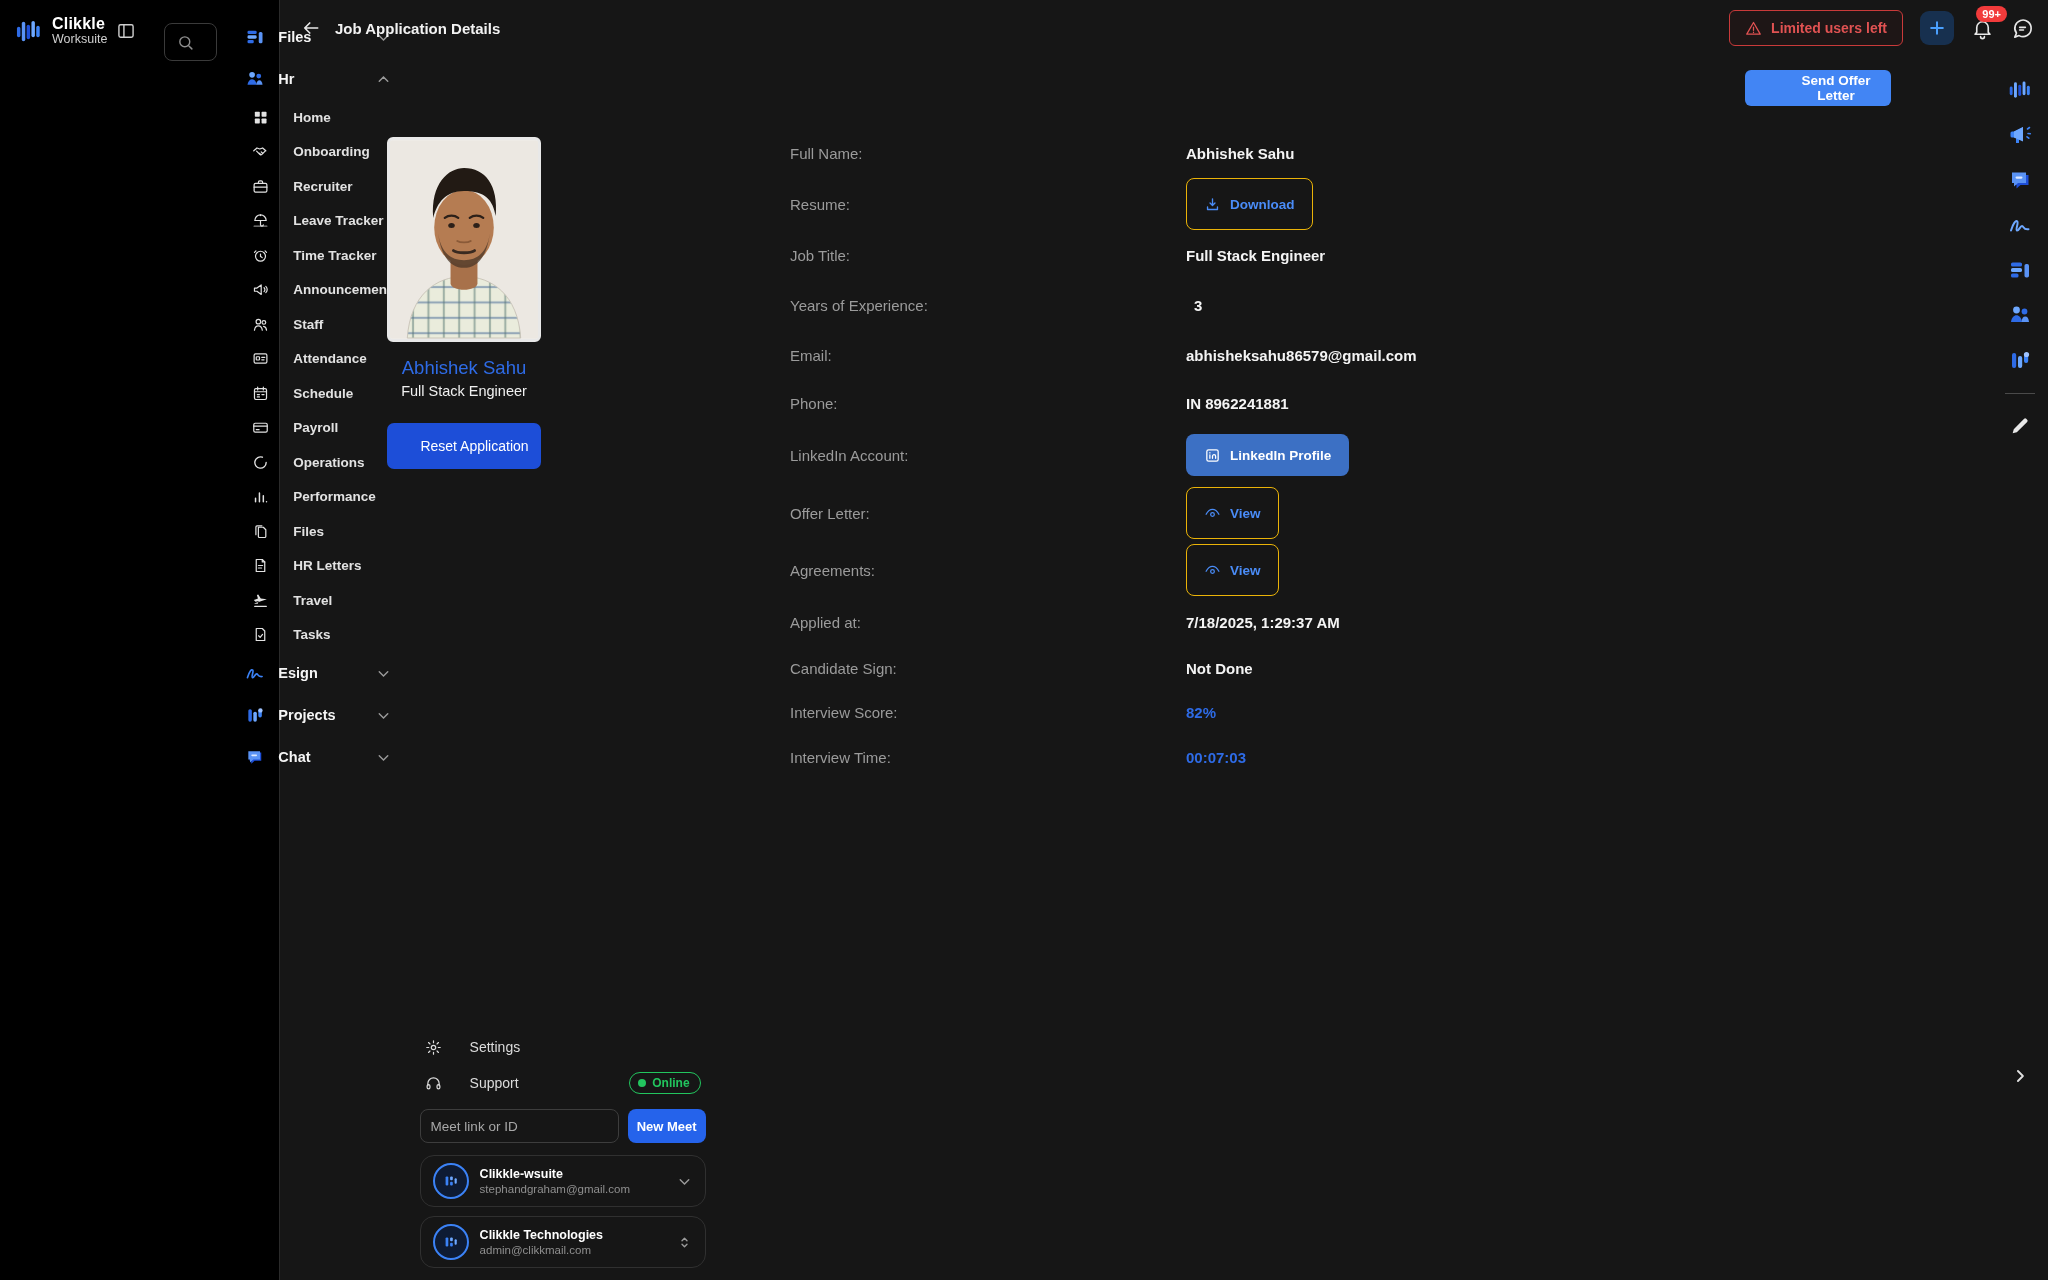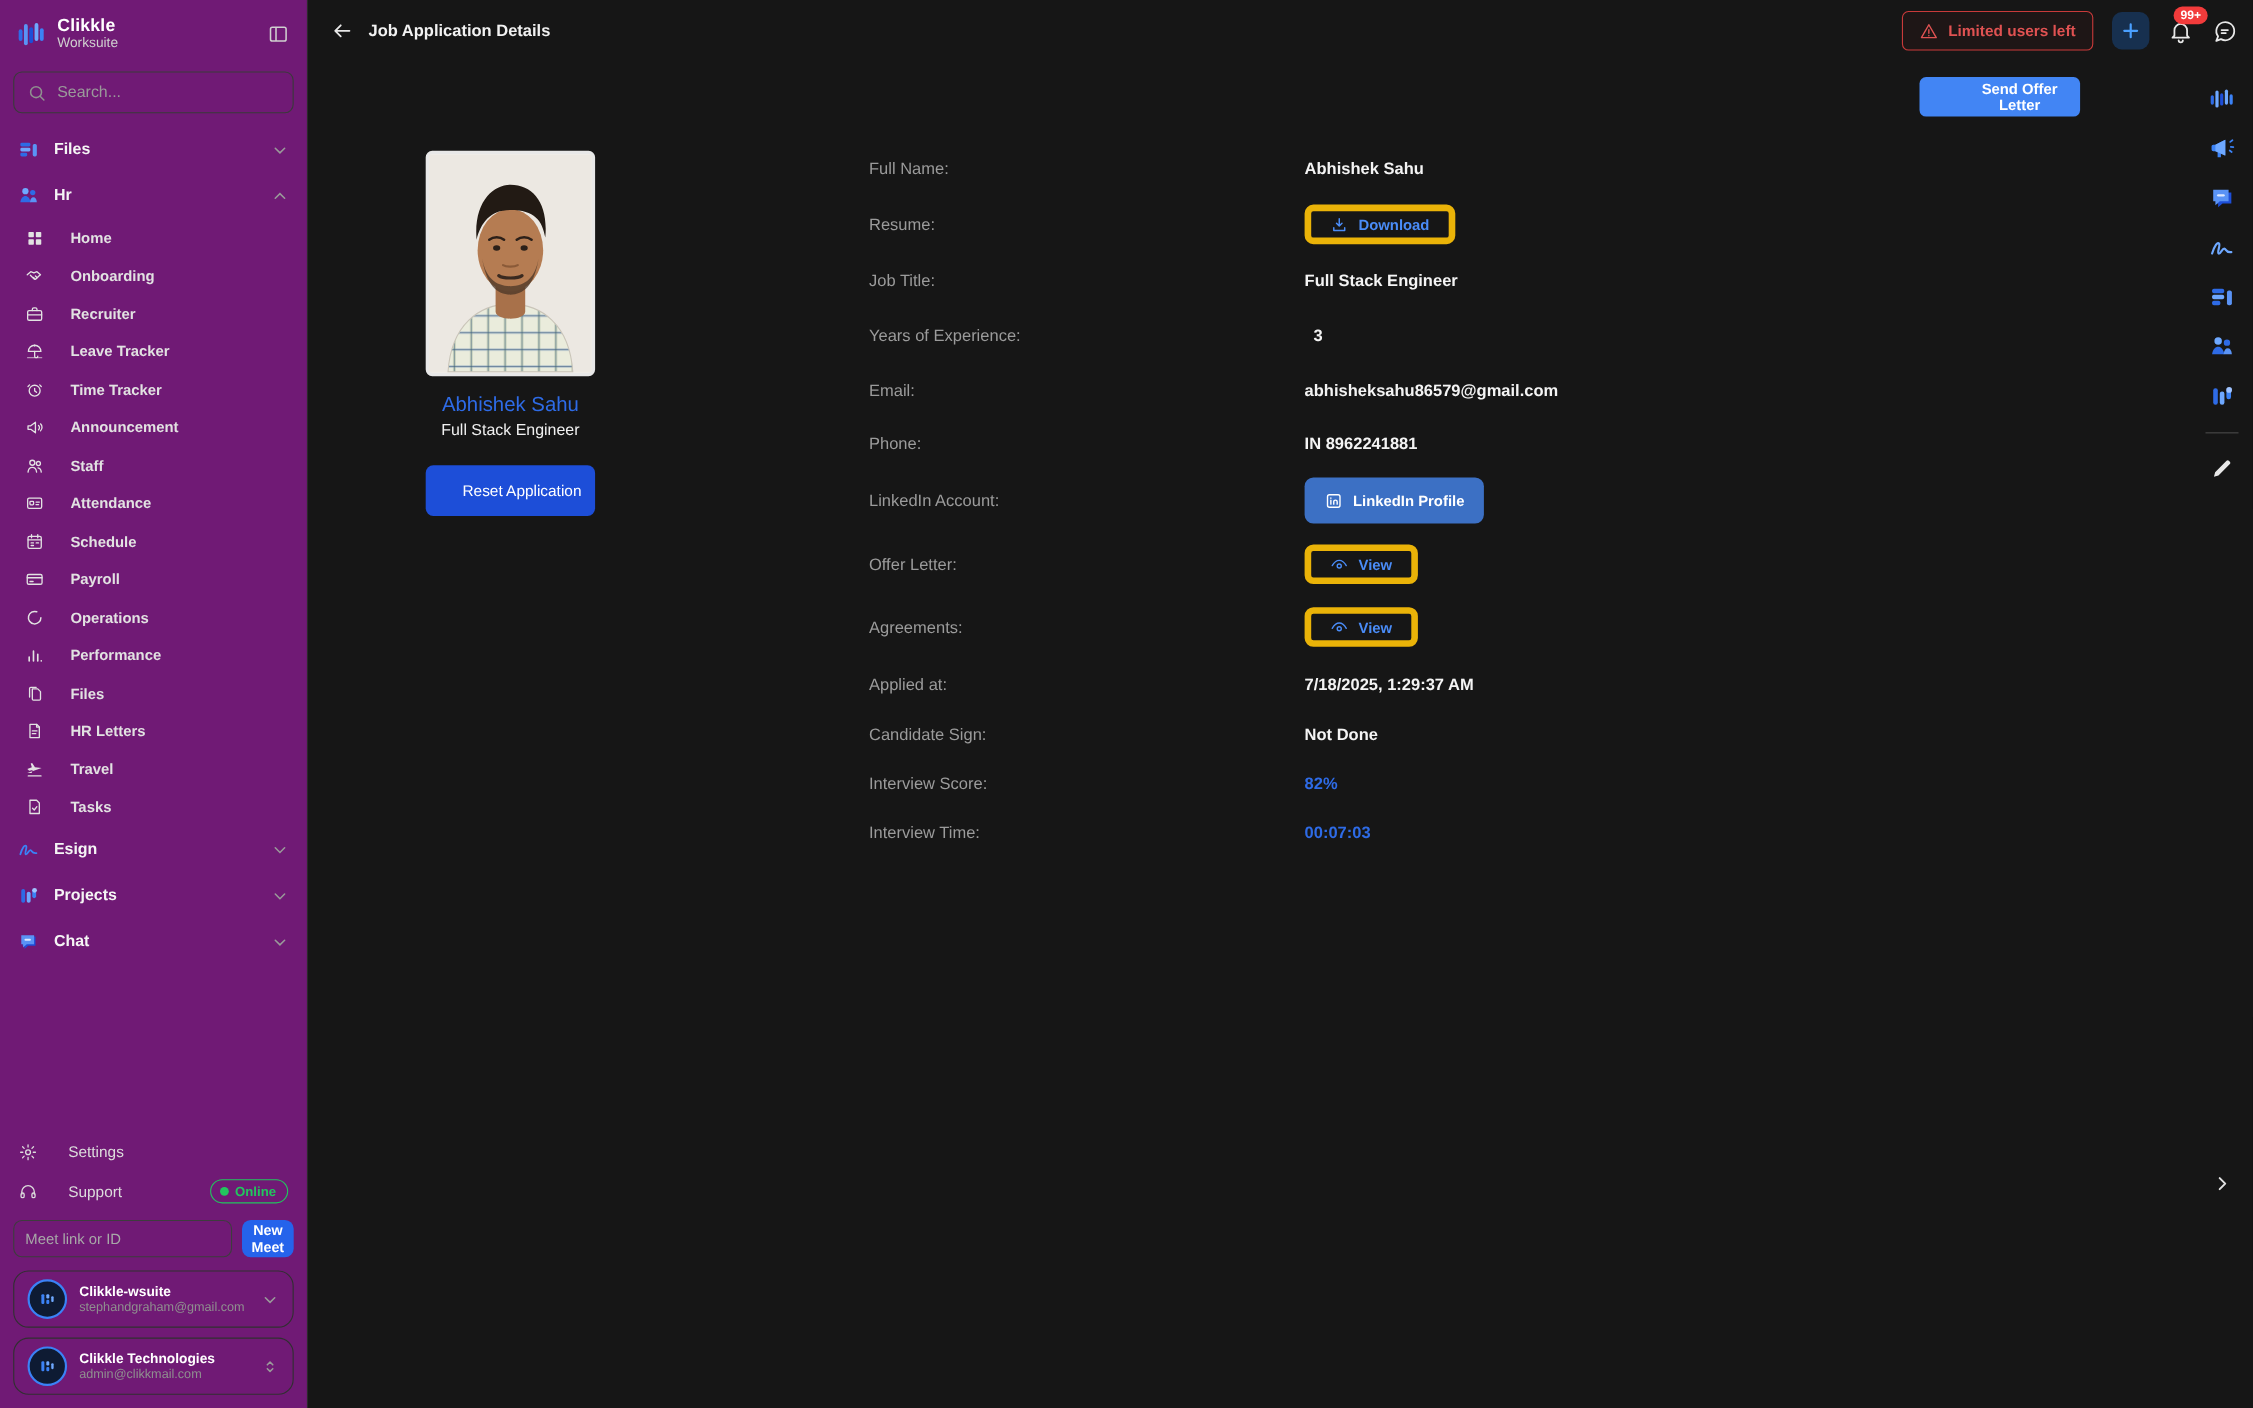--- a/index.html
+++ b/index.html
@@ -1,22 +1,22 @@
 <!DOCTYPE html>
 <html><head>
 <meta charset="utf-8">
 <style>
   * { margin:0; padding:0; box-sizing:border-box; }
   html,body { background:#101010; }
   body { font-family:"Liberation Sans", sans-serif; color:#eee; }
   .app { position:relative; width:2048px; height:1280px; background:#161616; overflow:hidden; }
 
   
-  .sidebar { position:absolute; left:0; top:0; width:280px; height:1280px; background:#701a75;
-             border-right:1px solid #2a2a2a; display:flex; flex-direction:column; padding:10px 0 12px; }
+  .sidebar { position:absolute; left:0; top:0; width:280px; height:1280px; background:#000000;
+             border-right:1px solid #2a2a2a; display:flex; padding:10px 0 12px; }
   .logo-row { display:flex; align-items:center; gap:9px; padding:0 16px; height:42px; flex:none; }
   .brand-text { line-height:1.05; }
   .brand-name { font-size:16px; font-weight:700; color:#fff; letter-spacing:.2px; }
   .brand-suite { font-size:12.5px; color:#cfcfcf; }
   .collapse-btn { margin-left:auto; color:#cfcfcf; cursor:pointer; display:flex; }
 
   .search-box { margin:13px 12px 6px; height:38px; border:1px solid #3a3a3a; border-radius:8px;
                 display:flex; align-items:center; gap:10px; padding:0 12px; color:#8f8f8f; }
   .search-box input { background:transparent; border:none; outline:none; color:#ddd; font-size:14.5px; width:100%; }
   .search-box input::placeholder { color:#9a9a9a; }
@@ -72,21 +72,21 @@
   .profile-role { margin-top:4px; font-size:14.5px; color:#f0f0f0; font-weight:500; }
   .reset-btn { margin-top:24px; width:154px; height:46px; background:#1d4ed8; border:none; border-radius:7px;
                color:#fff; font-size:14px; font-weight:400; cursor:pointer; font-family:inherit;padding-left:21px; }
 
   .details { position:absolute; left:762px; top:128px; width:860px;margin-left:28px; }
   .d-row { display:flex; align-items:center; }
   .d-label { width:396px; color:#9b9b9b; font-size:15px; flex:none; }
   .d-value { color:#f4f4f4; font-size:15px; font-weight:600; }
   .d-value.accent { color:#2e6be6; }
   .h50{height:50px}.h52{height:52px}.h46{height:46px}.h58{height:58px}.h56{height:56px}.h48{height:48px}.h44{height:44px}.h45{height:45px}
-  .btn-outline { border:6px solid #eab308; background:transparent; color:#4a8cf7; border-radius:8px; height:36px;
+  .btn-outline { border:1px solid #eab308; background:transparent; color:#4a8cf7; border-radius:8px; height:52px;
                  padding:0 17px; display:inline-flex; align-items:center; gap:9px; font-size:13.5px; font-weight:600;
                  cursor:pointer; font-family:inherit; }
   .btn-linkedin { border:none; background:#3c70c4; color:#fff; border-radius:8px; height:42px; padding:0 18px;
                   display:inline-flex; align-items:center; gap:9px; font-size:13.5px; font-weight:600; cursor:pointer; font-family:inherit; }
 
   
   .rail { position:absolute; right:7px; top:78px; width:42px; display:flex; flex-direction:column; align-items:center; gap:21px; }
   .rail .ric { cursor:pointer; display:flex; }
   .rail-divider { width:30px; border-top:1px solid #4a4a4a; }
   .rail-expand { position:absolute; right:18px; top:1066px; color:#e0e0e0; cursor:pointer; display:flex; }

